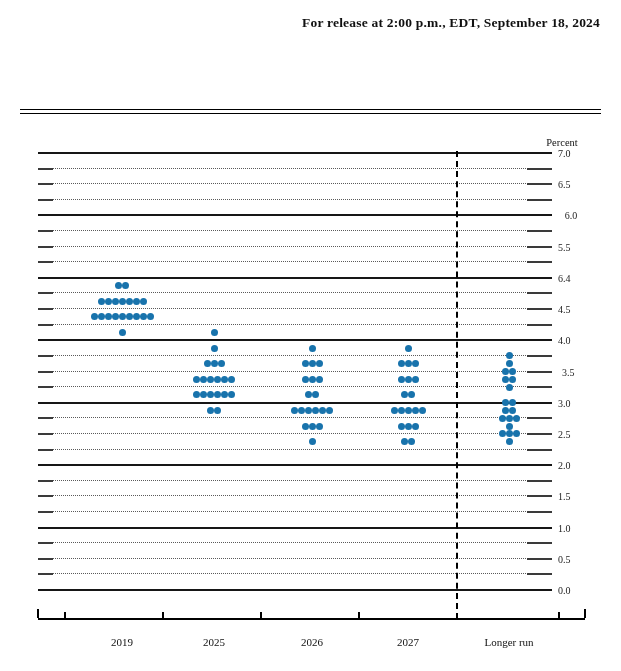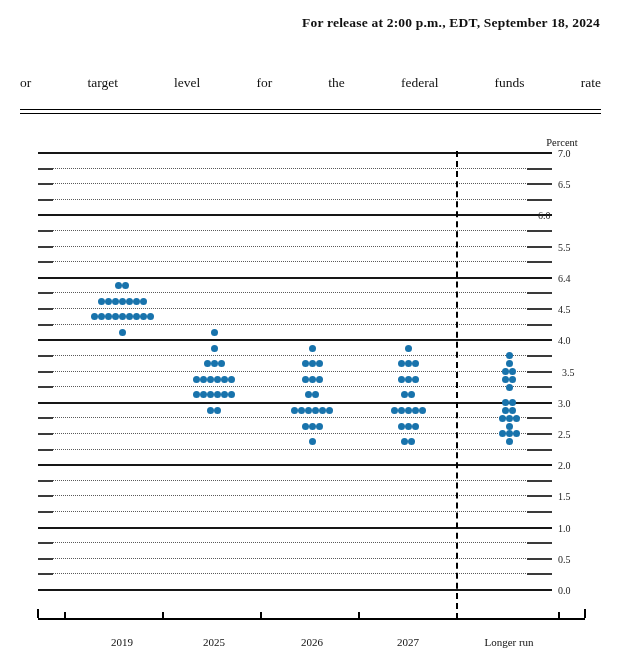--- a/index.html
+++ b/index.html
@@ -54,21 +54,20 @@
   }
 </style>
 </head>
 <body>
 
 <div class="page">
 
   <div class="release">For release at 2:00 p.m., EDT, September 18, 2024</div>
 
   <div class="caption">
-    <div class="cap-line">or target level for the federal funds rate</div>
   </div>
 
   <div class="cap-rule"></div>
 
   <div class="chart" id="chart">
     <div class="percent-label">Percent</div>
   <div class="gridline-solid" style="left: 38px; top: 589px; width: 514px;"></div>
       <div class="gridline-dotted" style="left: 38px; top: 573.393px; width: 514px;"></div>
       <div class="gridtick" style="left: 38px; top: 573.393px; width: 15px;"></div>
       <div class="gridtick" style="left: 527px; top: 573.393px; width: 25px;"></div>
@@ -144,21 +143,21 @@
       <div class="ylabel" style="left: 558px; top: 527.571px;">1.0</div>
       <div class="ylabel" style="left: 558px; top: 496.357px;">1.5</div>
       <div class="ylabel" style="left: 558px; top: 465.143px;">2.0</div>
       <div class="ylabel" style="left: 558px; top: 433.929px;">2.5</div>
       <div class="ylabel" style="left: 558px; top: 402.714px;">3.0</div>
       <div class="ylabel" style="left: 562px; top: 371.5px;">3.5</div>
       <div class="ylabel" style="left: 558px; top: 340.286px;">4.0</div>
       <div class="ylabel" style="left: 558px; top: 309.071px;">4.5</div>
       <div class="ylabel" style="left: 558px; top: 277.857px;">6.4</div>
       <div class="ylabel" style="left: 558px; top: 246.643px;">5.5</div>
-      <div class="ylabel" style="left: 538px; top: 215.429px;">6.0</div>
+      <div class="ylabel" style="left: 558px; top: 215.429px; text-align: center;">6.0</div>
       <div class="ylabel" style="left: 558px; top: 184.214px;">6.5</div>
       <div class="ylabel" style="left: 558px; top: 153px;">7.0</div>
       <div class="divider-dashed" style="left: 456px; top: 151px; height: 468px;"></div>
       <div class="dot" style="left: 115px; top: 282.161px; width: 7px; height: 7px; background: rgb(24, 115, 172);"></div>
       <div class="dot" style="left: 122px; top: 282.161px; width: 7px; height: 7px; background: rgb(24, 115, 172);"></div>
       <div class="dot" style="left: 97.5px; top: 297.768px; width: 7px; height: 7px; background: rgb(24, 115, 172);"></div>
       <div class="dot" style="left: 104.5px; top: 297.768px; width: 7px; height: 7px; background: rgb(24, 115, 172);"></div>
       <div class="dot" style="left: 111.5px; top: 297.768px; width: 7px; height: 7px; background: rgb(24, 115, 172);"></div>
       <div class="dot" style="left: 118.5px; top: 297.768px; width: 7px; height: 7px; background: rgb(24, 115, 172);"></div>
       <div class="dot" style="left: 125.5px; top: 297.768px; width: 7px; height: 7px; background: rgb(24, 115, 172);"></div>

